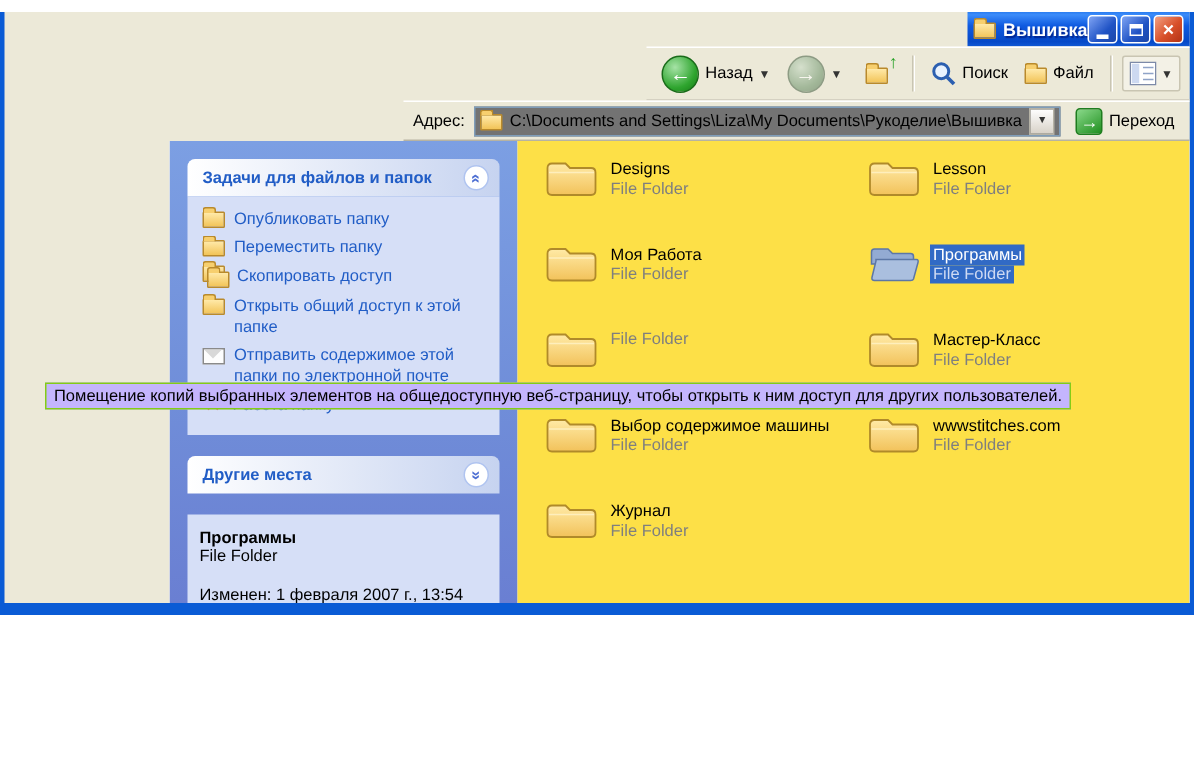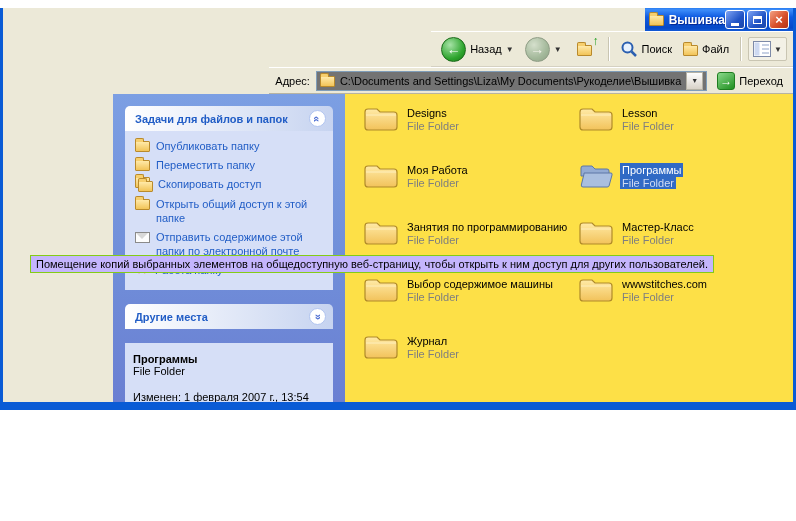--- a/index.html
+++ b/index.html
@@ -322,21 +322,20 @@
               <span class="file-name">Программы</span>
               <span class="file-type">File Folder</span>
             </span>
         </div>
 
         <div class="file-item">
           <svg width="36" height="30" viewBox="0 0 36 30">
               <use href="#folderClosed"></use>
             </svg>
           <span class="file-text">
-              <span class="file-name">Занятия по программированию</span>
               <span class="file-type">File Folder</span>
             </span>
         </div>
 
         <div class="file-item">
           <svg width="36" height="30" viewBox="0 0 36 30">
               <use href="#folderClosed"></use>
             </svg>
           <span class="file-text">
               <span class="file-name">Мастер-Класс</span>

